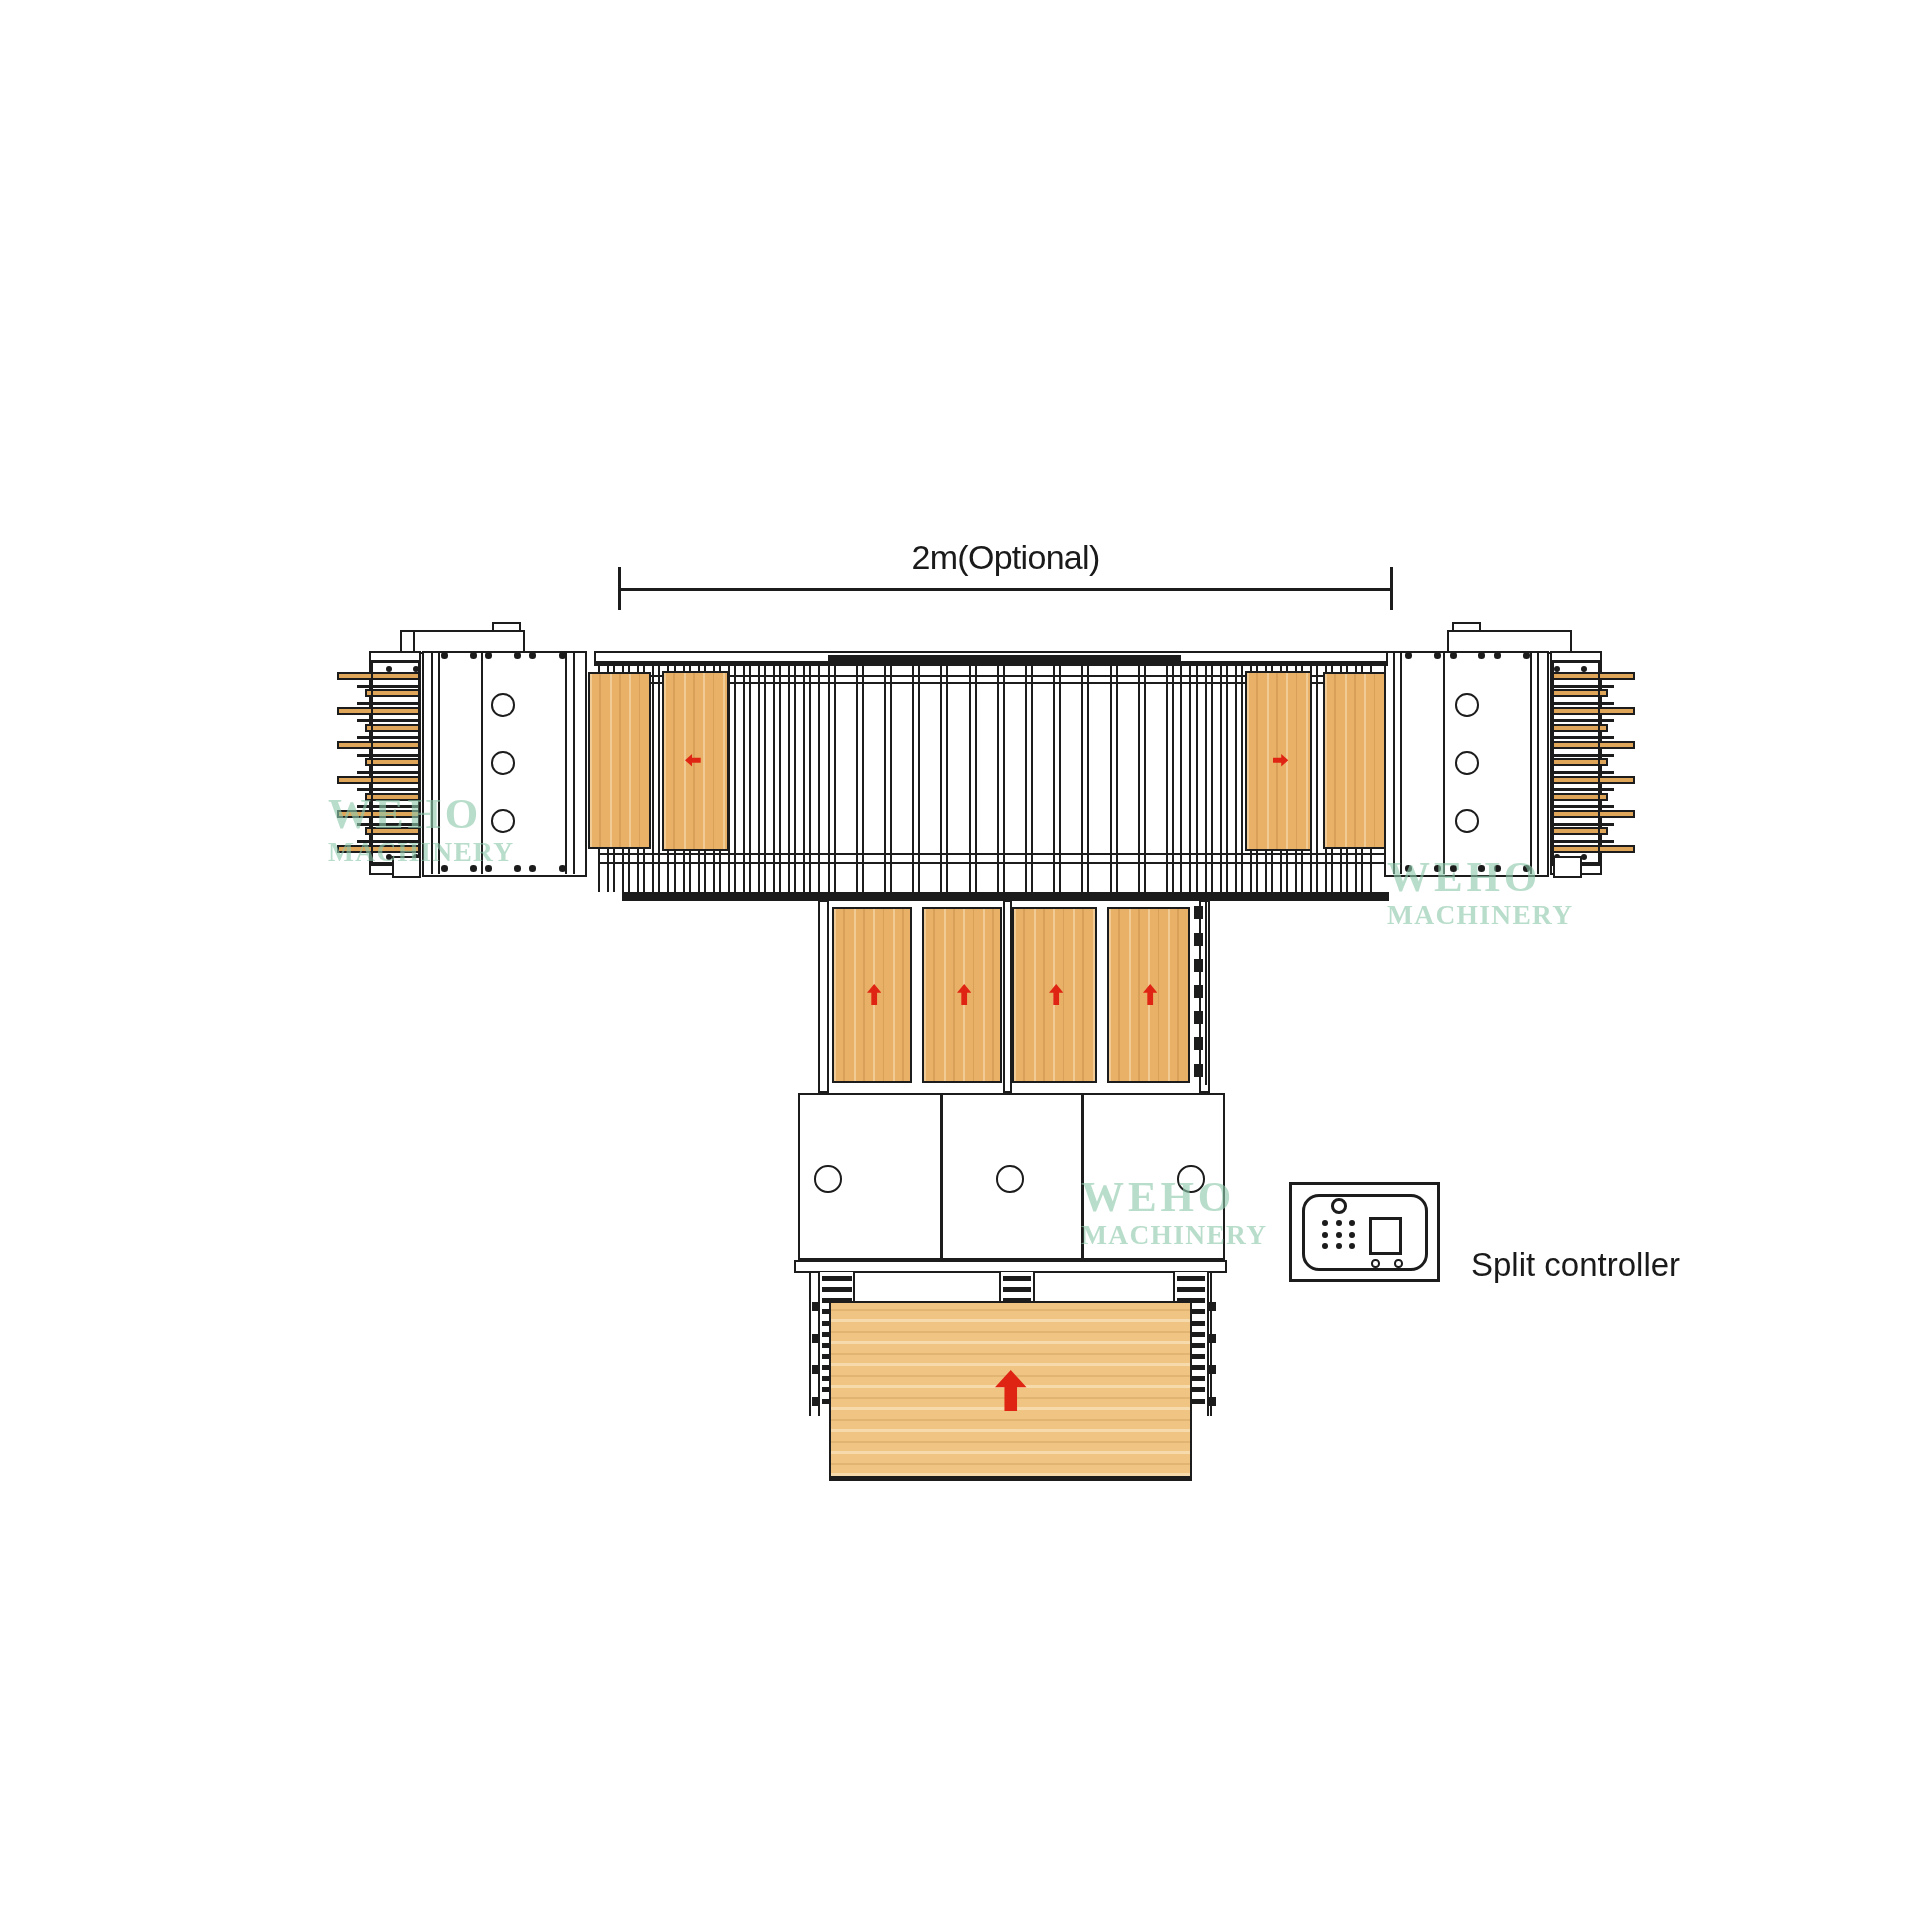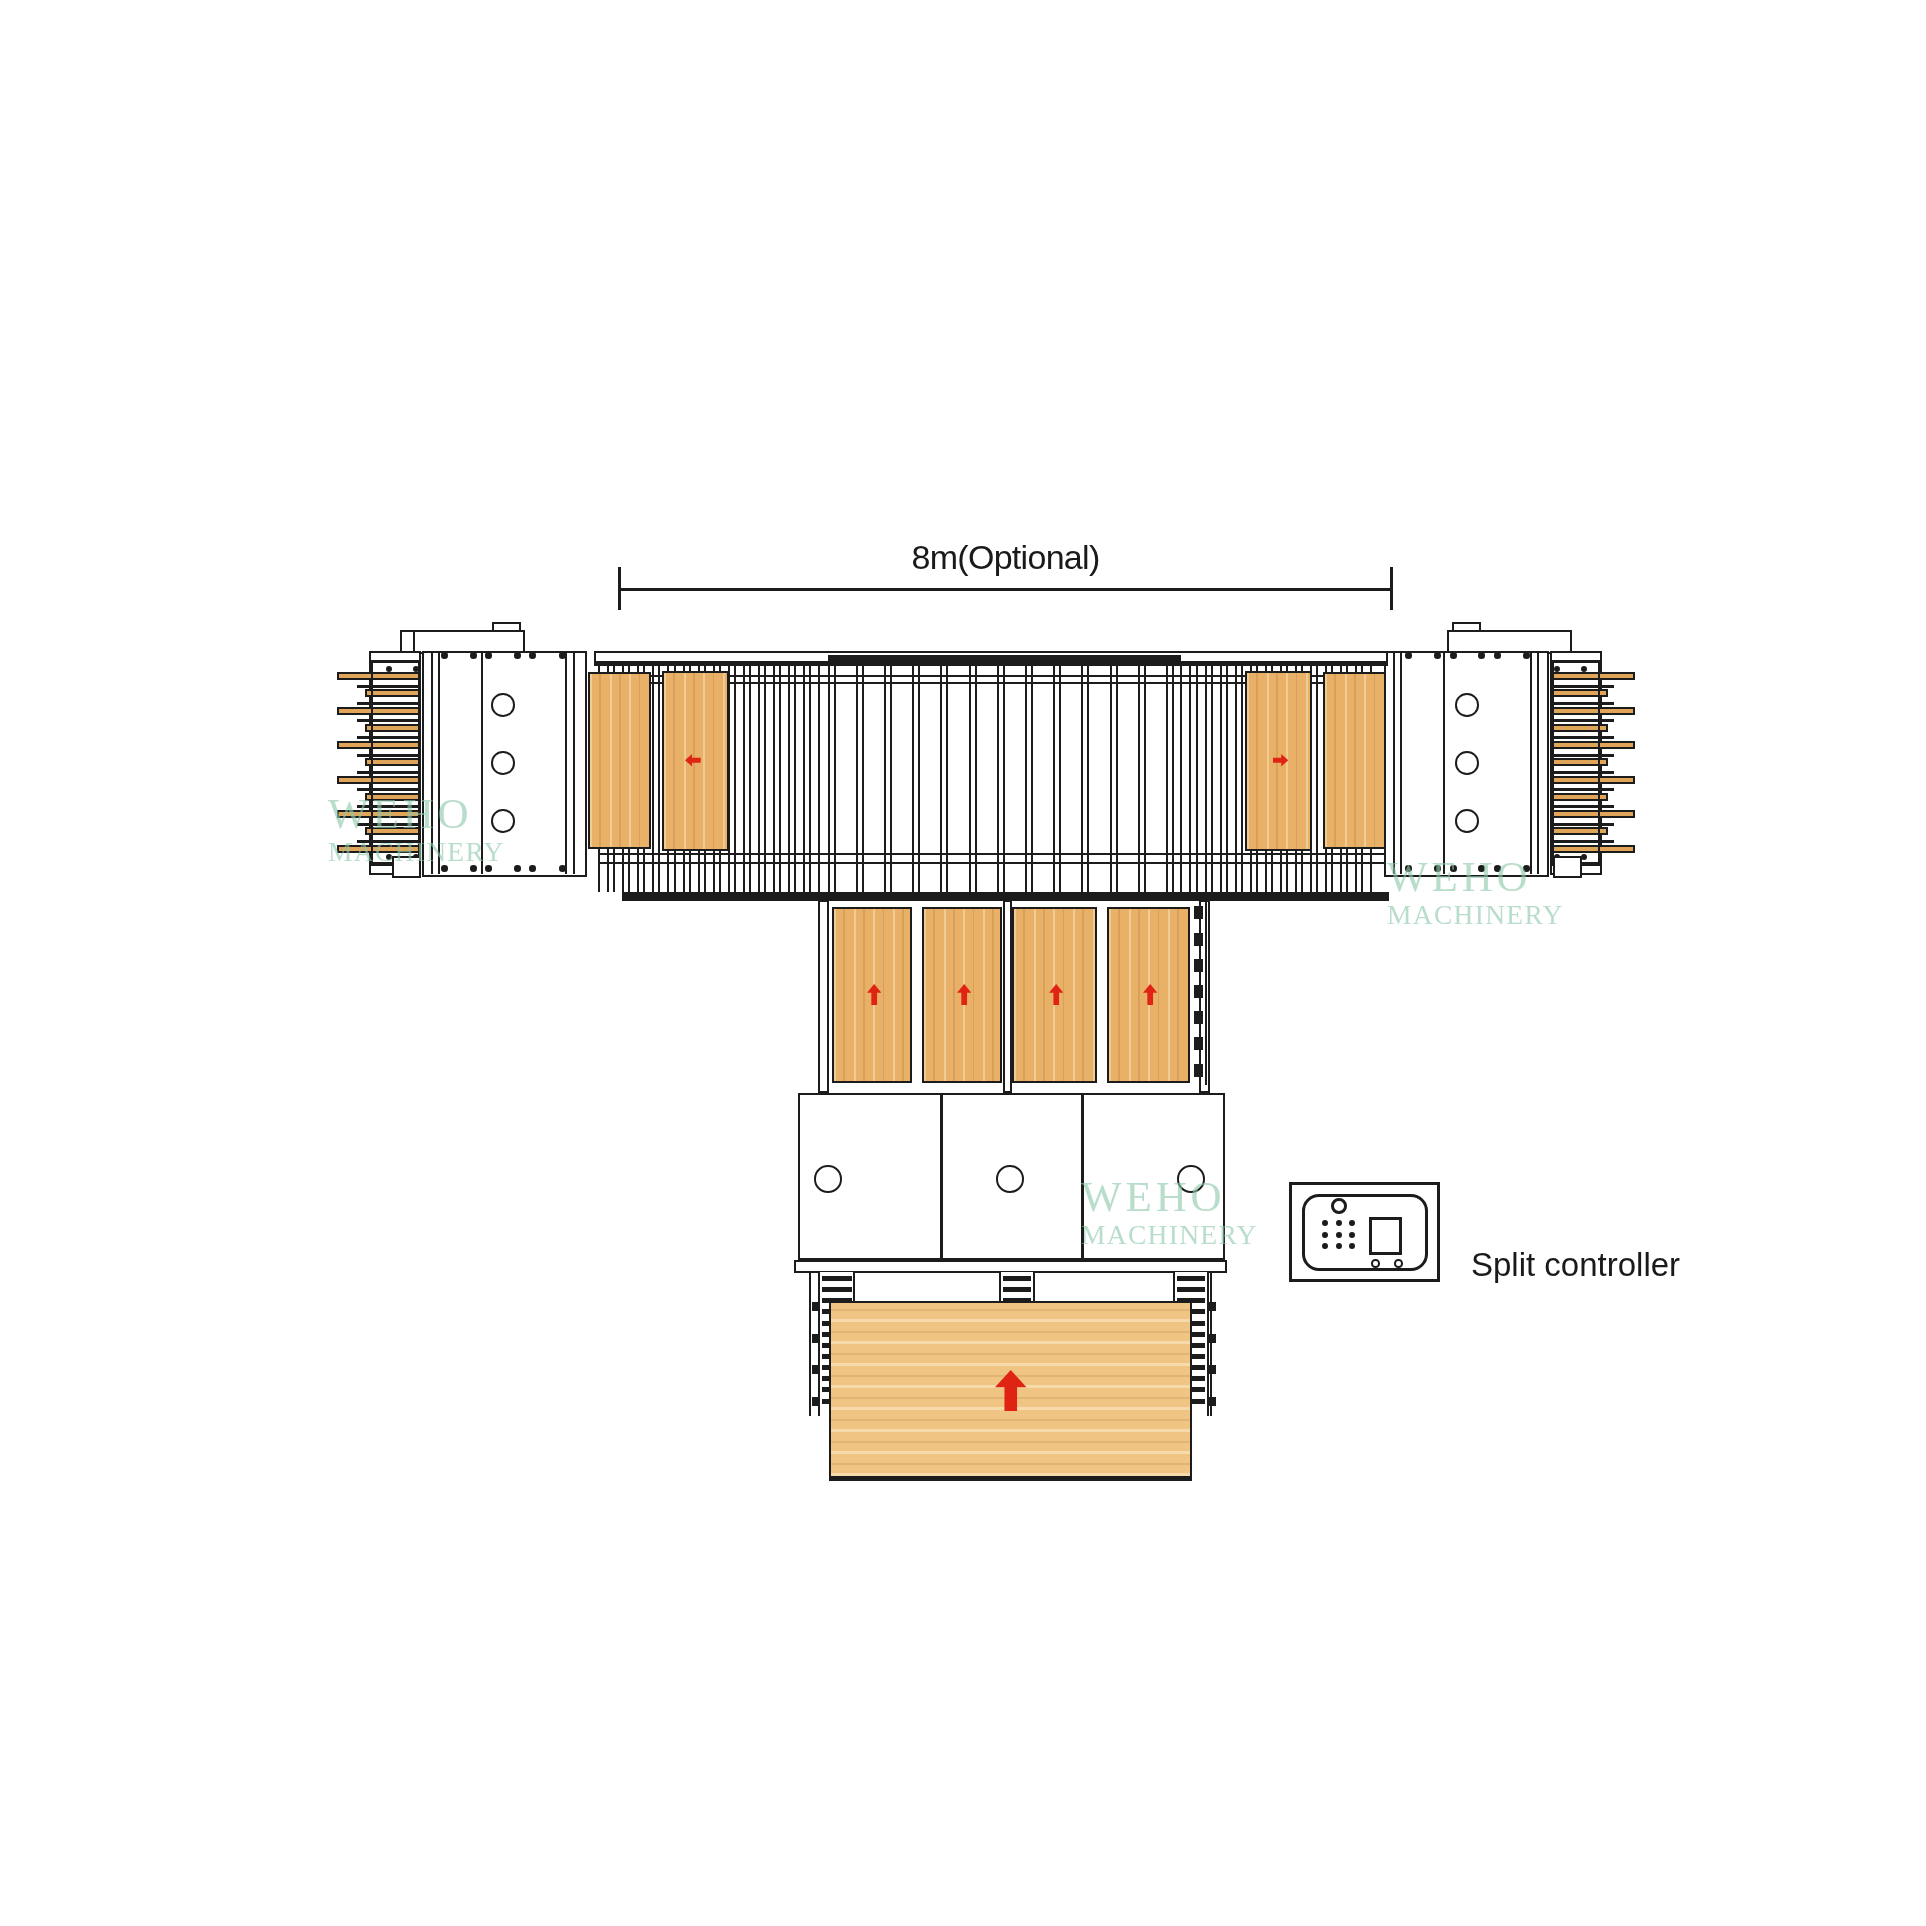--- a/index.html
+++ b/index.html
@@ -18,38 +18,38 @@
     background-image:repeating-linear-gradient(0deg, rgba(255,248,228,.42) 0 2.6px, rgba(0,0,0,0) 2.6px 10.5px,
       rgba(160,105,40,.18) 10.5px 13px, rgba(0,0,0,0) 13px 22px);}
   .tooth{position:absolute;box-sizing:border-box;border:2px solid var(--line);background:var(--comb-wood);}
   .slat{position:absolute;box-sizing:border-box;border-left:2px solid var(--line);border-right:2px solid var(--line);background:#fff;}
   .ladder{position:absolute;box-sizing:border-box;border-left:2px solid var(--line);border-right:2px solid var(--line);background:#fff;}
   .rung{position:absolute;background:var(--line);}
   .arrow{position:absolute;background:var(--arrow-red);}
   .arrow-up{clip-path:polygon(50% 0,100% 42%,70% 42%,70% 100%,30% 100%,30% 42%,0 42%);}
   .arrow-left{clip-path:polygon(0 50%,45% 0,45% 30%,100% 30%,100% 70%,45% 70%,45% 100%);}
   .arrow-right{clip-path:polygon(100% 50%,55% 0,55% 30%,0 30%,0 70%,55% 70%,55% 100%);}
-  .wm{position:absolute;font-family:"Liberation Serif",serif;font-weight:normal;line-height:1.08;
+  .wm{position:absolute;font-family:"Liberation Serif",serif;font-weight:bold;line-height:1.08;
       color:var(--watermark-green);opacity:.62;white-space:nowrap;}
   .wm .l1{font-size:43px;letter-spacing:3.9px;display:block;}
   .wm .l2{font-size:27.5px;letter-spacing:1.3px;display:block;}
   #dim-label{position:absolute;left:809px;top:538px;width:393px;text-align:center;
       font-size:34px;letter-spacing:-0.7px;color:var(--text);}
   #controller-label{position:absolute;left:1471px;top:1246px;font-size:33px;color:var(--text);}
 </style>
 </head>
 <body>
 
 <div id="canvas">
 
   <div>
     <div class="line" style="left:619px;top:588px;width:774px;height:2.6px;"></div>
     <div class="line" style="left:618px;top:567px;width:2.6px;height:43px;"></div>
     <div class="line" style="left:1390px;top:567px;width:2.6px;height:43px;"></div>
-    <div id="dim-label">8m(Optional)</div>
+    <div id="dim-label">2m(Optional)</div>
   </div>
 
   <div>
     <div class="outlined" style="left:492px;top:622px;width:29px;height:10.5px;"></div>
     <div class="outlined" style="left:400px;top:630px;width:125px;height:23.6px;"></div>
     <div class="line" style="left:413px;top:631px;width:2px;height:21px;"></div>
     <div class="outlined" style="left:422px;top:651px;width:165px;height:226px;"></div>
     <div id="lm-lines">
         <div class="line" style="left: 431px; top: 653px; width: 2px; height: 221px;"></div>
         <div class="line" style="left: 438px; top: 653px; width: 2px; height: 221px;"></div>

